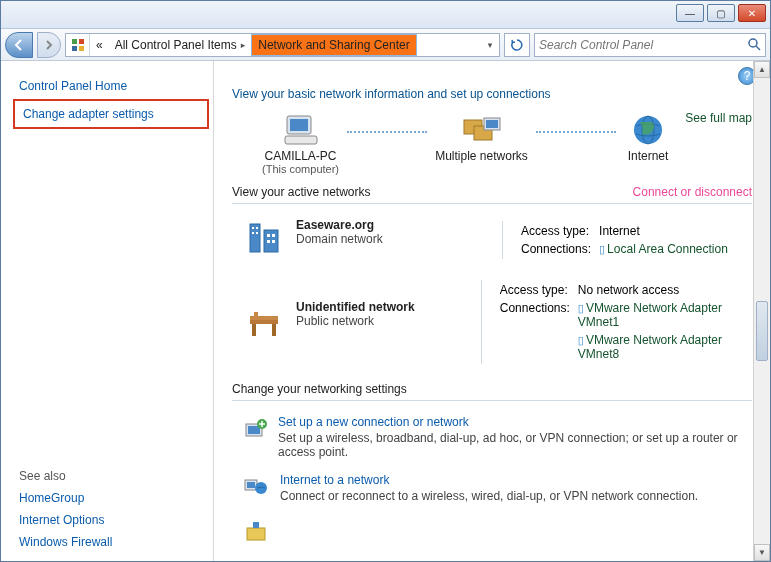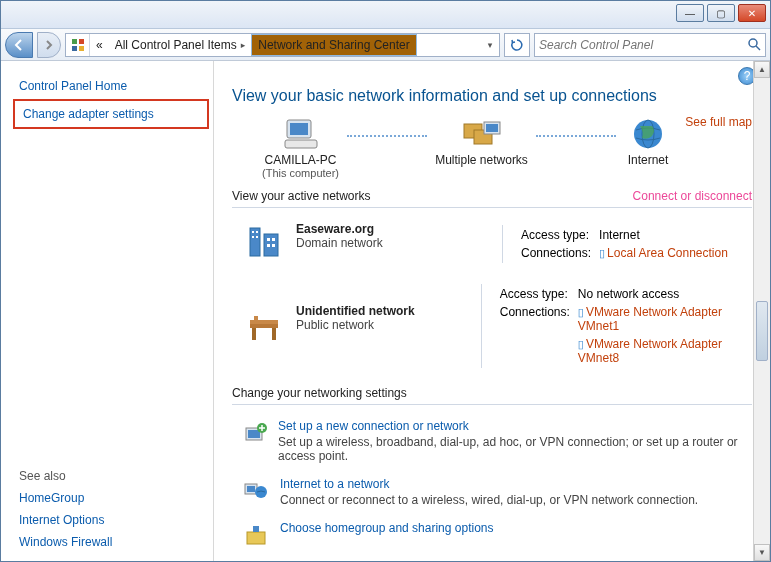--- a/index.html
+++ b/index.html
@@ -7,54 +7,54 @@
 .titlebar { height: 28px; background: linear-gradient(#f0f4f9,#dce6f4); border-bottom: 1px solid #b8c8dc; position: relative; }
 .win-btns { position: absolute; right: 4px; top: 3px; display: flex; gap: 3px; }
 .win-btn { width: 28px; height: 18px; border: 1px solid #5a7ca0; border-radius: 2px; background: linear-gradient(#f0f4f9,#d0ddee); display: flex; align-items: center; justify-content: center; font-size: 10px; color: #333; }
 .win-btn.close { background: linear-gradient(#e98c7a,#d44828); color: #fff; border-color: #a03020; }
 .navbar { height: 32px; background: linear-gradient(#f8fafc,#e8eef6); border-bottom: 1px solid #c0cad8; display: flex; align-items: center; padding: 0 4px; gap: 4px; }
 .back-btn { width: 28px; height: 26px; border-radius: 14px 0 0 14px; background: linear-gradient(#bcd4ec,#5a8fc8); border: 1px solid #4a7ab0; display: flex; align-items: center; justify-content: center; color: #fff; }
 .fwd-btn { width: 24px; height: 26px; border-radius: 0 14px 14px 0; background: linear-gradient(#e8eef6,#d0ddee); border: 1px solid #a0b0c8; display: flex; align-items: center; justify-content: center; color: #888; }
 .breadcrumb { flex: 1; height: 24px; border: 1px solid #a0b0c8; background: #fff; display: flex; align-items: center; font-size: 12px; color: #222; }
 .bc-icon { width: 24px; display: flex; align-items: center; justify-content: center; border-right: 1px solid #d0d8e4; height: 100%; color: #3a6aa0; font-size: 11px; }
 .bc-seg { padding: 0 6px; height: 100%; display: flex; align-items: center; gap: 4px; }
-.bc-seg.hilite { background: #a16207; border: 1px solid #90b8e0; margin: -1px 0; }
+.bc-seg.hilite { background: #f97316; border: 1px solid #90b8e0; margin: -1px 0; }
 .bc-arrow { font-size: 9px; color: #555; }
 .bc-drop { width: 18px; display: flex; align-items: center; justify-content: center; color: #555; font-size: 9px; margin-left: auto; }
 .refresh-btn { width: 26px; height: 24px; border: 1px solid #a0b0c8; background: #fff; display: flex; align-items: center; justify-content: center; color: #2a6ab0; font-size: 13px; }
 .search-box { width: 232px; height: 24px; border: 1px solid #a0b0c8; background: #fff; display: flex; align-items: center; padding: 0 4px; }
 .search-inp { border: none; outline: none; flex: 1; font-size: 12px; font-style: italic; color: #888; }
 .search-ico { color: #3a6aa0; font-size: 12px; }
 .body-area { display: flex; height: calc(100% - 60px); }
 .sidebar { width: 213px; background: #fff; border-right: 1px solid #d8d8d8; padding: 14px 8px 8px 18px; display: flex; flex-direction: column; }
 .side-link { font-size: 12px; color: #0b5cad; padding: 4px 0; cursor: pointer; }
 .side-link.plain { color: #0b5cad; }
 .side-link.highlighted { border: 2px solid #d43820; padding: 6px 8px; margin: 2px -4px 4px -6px; }
 .side-sep { flex: 1; }
 .side-head { font-size: 12px; color: #555; margin-top: 8px; margin-bottom: 4px; }
 .main { flex: 1; padding: 10px 18px 0 18px; overflow: hidden; position: relative; }
 .help-ico { position: absolute; top: 6px; right: 14px; width: 18px; height: 18px; border-radius: 50%; background: radial-gradient(#9cd0f8,#3a88d0); color: #fff; font-size: 12px; display: flex; align-items: center; justify-content: center; border: 1px solid #3a78b0; }
-.main h1 { font-size: 16px; font-weight: normal; color: #085390; margin: 16px 0 10px 0; }
+.main h1 { font-size: 12px; font-weight: normal; color: #085390; margin: 16px 0 10px 0; }
 .netinfo { display: flex; align-items: flex-start; gap: 0; position: relative; margin-bottom: 10px; }
 .map-link { position: absolute; top: 0; right: 0; font-size: 12px; color: #0b5cad; }
 .ni-item { display: flex; flex-direction: column; align-items: center; font-size: 12px; color: #222; }
 .ni-icon { width: 48px; height: 38px; display: flex; align-items: center; justify-content: center; font-size: 28px; }
 .ni-line { flex: 1; border-top: 2px dotted #7aa8d8; margin: 20px 8px 0 8px; height: 0; }
 .ni-sub { font-size: 11px; color: #555; }
 .sect-head { font-size: 12px; color: #222; margin: 6px 0 4px 0; display: flex; }
 .sect-head .right-link { margin-left: auto; color: #ec4899; }
 .sect-head-line { border-bottom: 1px solid #d0d8e4; margin-bottom: 8px; }
 .net-row { display: flex; padding: 6px 0 12px 10px; align-items: center; }
 .net-left { display: flex; gap: 10px; width: 260px; }
 .net-ico { width: 44px; height: 44px; display: flex; align-items: center; justify-content: center; font-size: 30px; }
 .net-name { font-size: 12px; font-weight: bold; color: #222; }
 .net-type { font-size: 12px; color: #444; }
 .net-right { border-left: 1px solid #d0d8e4; padding-left: 16px; font-size: 12px; }
 .net-right table td { padding: 1px 6px 1px 0; vertical-align: top; }
-.link { color: #c2410c; cursor: pointer; }
+.link { color: #14532d; cursor: pointer; }
 .conn-ico { color: #3a88d0; font-size: 11px; margin-right: 2px; }
 .tasks { margin-top: 6px; }
 .task { display: flex; gap: 10px; padding: 6px 0 8px 10px; align-items: flex-start; }
 .task-ico { width: 28px; height: 28px; display: flex; align-items: center; justify-content: center; font-size: 20px; }
 .task-body { font-size: 12px; }
 .task-title { color: #0b5cad; cursor: pointer; }
 .task-desc { color: #444; margin-top: 2px; }
 .scrollbar { position: absolute; right: 0; top: 60px; bottom: 0; width: 17px; background: #f0f0f0; border-left: 1px solid #d0d0d0; }
 .sb-btn { height: 17px; background: linear-gradient(#f8f8f8,#e0e0e0); border: 1px solid #c0c0c0; display: flex; align-items: center; justify-content: center; font-size: 8px; color: #555; }
 .sb-thumb { position: absolute; top: 240px; left: 2px; right: 2px; height: 60px; background: linear-gradient(#e0e8f0,#c0d0e0); border: 1px solid #a0b0c8; border-radius: 2px; }
@@ -285,23 +285,20 @@
           <div class="task-desc">Connect or reconnect to a wireless, wired, dial-up, or VPN network connection.</div>
         </div>
       </div>
       <div class="task">
         <div class="task-ico">
           <svg width="26" height="26" viewBox="0 0 26 26">
               <rect x="4" y="10" width="18" height="12" fill="#e8c858" stroke="#b89828"></rect>
               <rect x="10" y="4" width="6" height="6" fill="#4a88c8"></rect>
             </svg>
         </div>
-        <div class="task-body">
-          <div class="task-title link">Choose homegroup and sharing options</div>
-        </div>
       </div>
     </div>
   </div>
 </div>
 
 <div class="scrollbar">
   <div class="sb-btn">▲</div>
   <div class="sb-thumb"></div>
   <div class="sb-btn" style="position:absolute;bottom:0;left:0;right:0">▼</div>
 </div>

